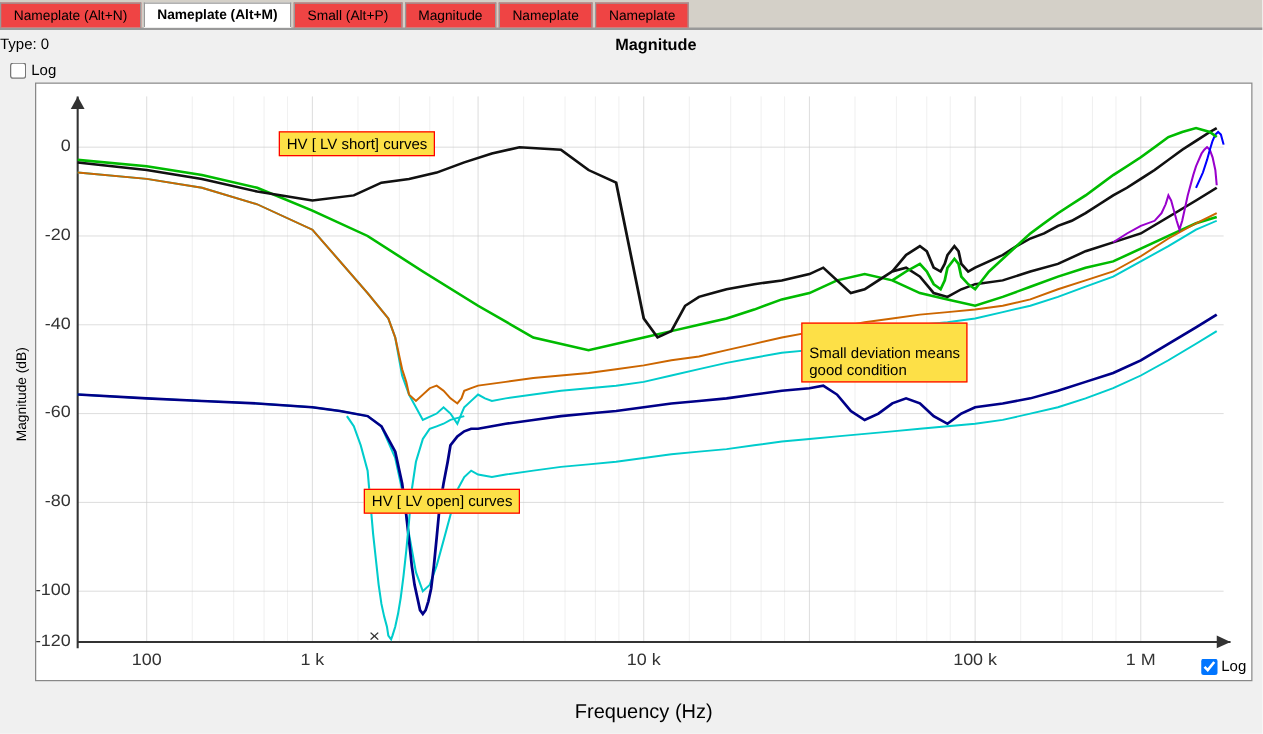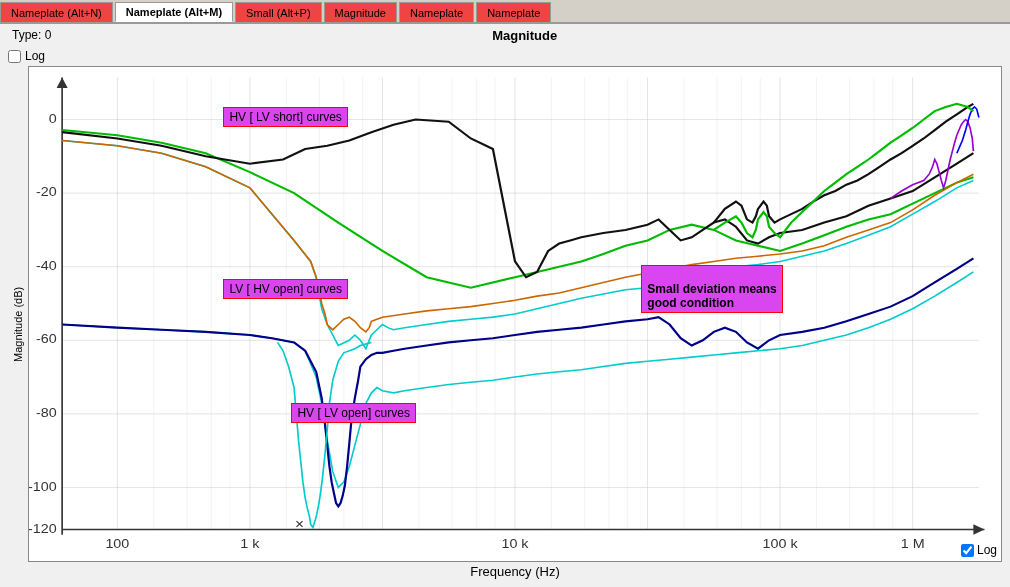--- a/index.html
+++ b/index.html
@@ -26,21 +26,21 @@
     }
     .tab.active {
       background: #ffffff;
       border-bottom: 1px solid #fff;
       font-weight: bold;
     }
 
     .header-row {
       display: flex;
       align-items: center;
-      padding: 2px 12px;
+      padding: 2px 0;
       background: #f0f0f0;
       height: 22px;
     }
     .type-label { font-size: 12px; }
     .magnitude-title { flex: 1; text-align: center; font-size: 13px; font-weight: bold; }
 
     .log-row {
       display: flex;
       align-items: center;
       padding: 2px 8px;
@@ -75,38 +75,38 @@
 
     .chart-inner {
       flex: 1;
       position: relative;
       background: #ffffff;
       border: 1px solid #888;
     }
 
     .x-axis-label {
       text-align: center;
-      font-size: 13px;
-      padding-top: 2px;
+      font-size: 16px;
+      padding-top: 16px;
       margin-left: 20px;
     }
 
     
     .chart-svg {
       width: 100%;
       height: 100%;
       position: absolute;
       top: 0; left: 0;
     }
 
     
     .annotation-box {
       position: absolute;
       border: 1.5px solid red;
-      background: #d946ef;
+      background: #fde047;
       padding: 2px 5px;
       font-size: 12px;
       font-weight: normal;
       pointer-events: none;
     }
 
     .bottom-right {
       position: absolute;
       bottom: 4px;
       right: 4px;
@@ -240,27 +240,24 @@
         <polyline points="840,82 845,70 848,60 850,52 852,45 854,40 856,38 858,40 860,48" fill="none" stroke="#0000ff" stroke-width="1.5"></polyline>
 
         <polyline points="620,148 630,135 640,128 645,132 650,145 655,148 658,142 660,135 665,128 668,132 670,142 675,148 680,145 690,140 700,135 710,128 720,122 730,118 740,112 750,108 760,102 770,95 780,88 790,82 800,75 810,68 820,60 830,52 840,45 850,38 855,35" fill="none" stroke="#111111" stroke-width="2"></polyline>
 
         <polyline points="620,155 630,148 640,142 645,148 650,158 655,162 658,155 660,145 665,138 668,142 670,152 675,158 680,162 685,155 690,148 700,138 710,128 720,118 730,110 740,102 750,95 760,88 770,80 780,72 790,65 800,58 810,50 820,42 830,38 840,35 850,38 855,42" fill="none" stroke="#00bb00" stroke-width="2"></polyline>
       </svg>
 
       <div class="annotation-box" style="top:8%;left:20%;">
         <span>HV [ LV short] curves</span>
       </div>
-      <div class="annotation-box" style="top:43%;left:20%;">
-        <span>LV [ HV open] curves</span>
-      </div>
       <div class="annotation-box" style="top:68%;left:27%;">
         <span>HV [ LV open] curves</span>
       </div>
-      <div class="annotation-box" style="top:40%;left:63%;white-space:pre-line;font-weight:bold;">
+      <div class="annotation-box" style="top:40%;left:63%;white-space:pre-line;">
         <span>Small deviation means
 good condition</span>
       </div>
 
       <div class="bottom-right">
         <input type="checkbox" checked="" style="margin-right: 3px;">
         <label>Log</label>
       </div>
     </div>
   </div>

